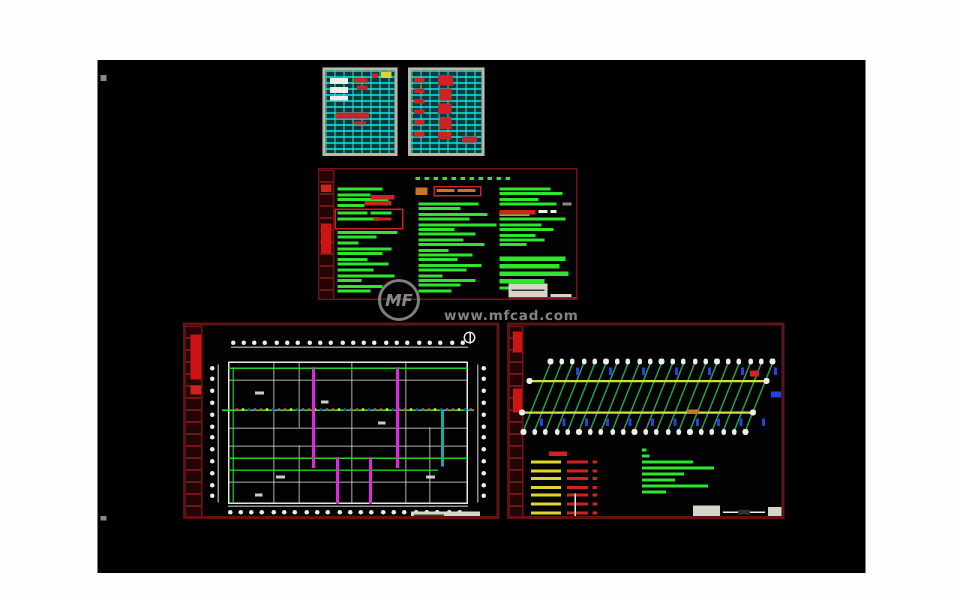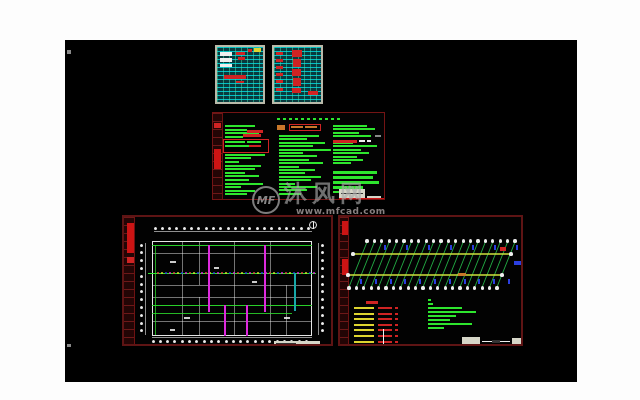--- a/index.html
+++ b/index.html
@@ -445,16 +445,15 @@
       <div class="shp" style="left: 122px; top: 120px; width: 18px; height: 9px; background: rgb(214, 214, 200);"></div>
       <div class="shp" style="left: 142px; top: 124px; width: 28px; height: 1px; background: rgb(238, 238, 238);"></div>
       <div class="shp" style="left: 152px; top: 123px; width: 8px; height: 3px; background: rgb(51, 51, 51);"></div>
       <div class="shp" style="left: 172px; top: 121px; width: 10px; height: 6px; background: rgb(214, 214, 200);"></div>
     </div>
 
   <div id="watermark">
     <span class="wm-logo">
       <i>MF</i>
     </span>
-    <span class="wm-name">沐风网</span>
     <span class="wm-url">www.mfcad.com</span>
   </div>
 </div>
 
 </body></html>

